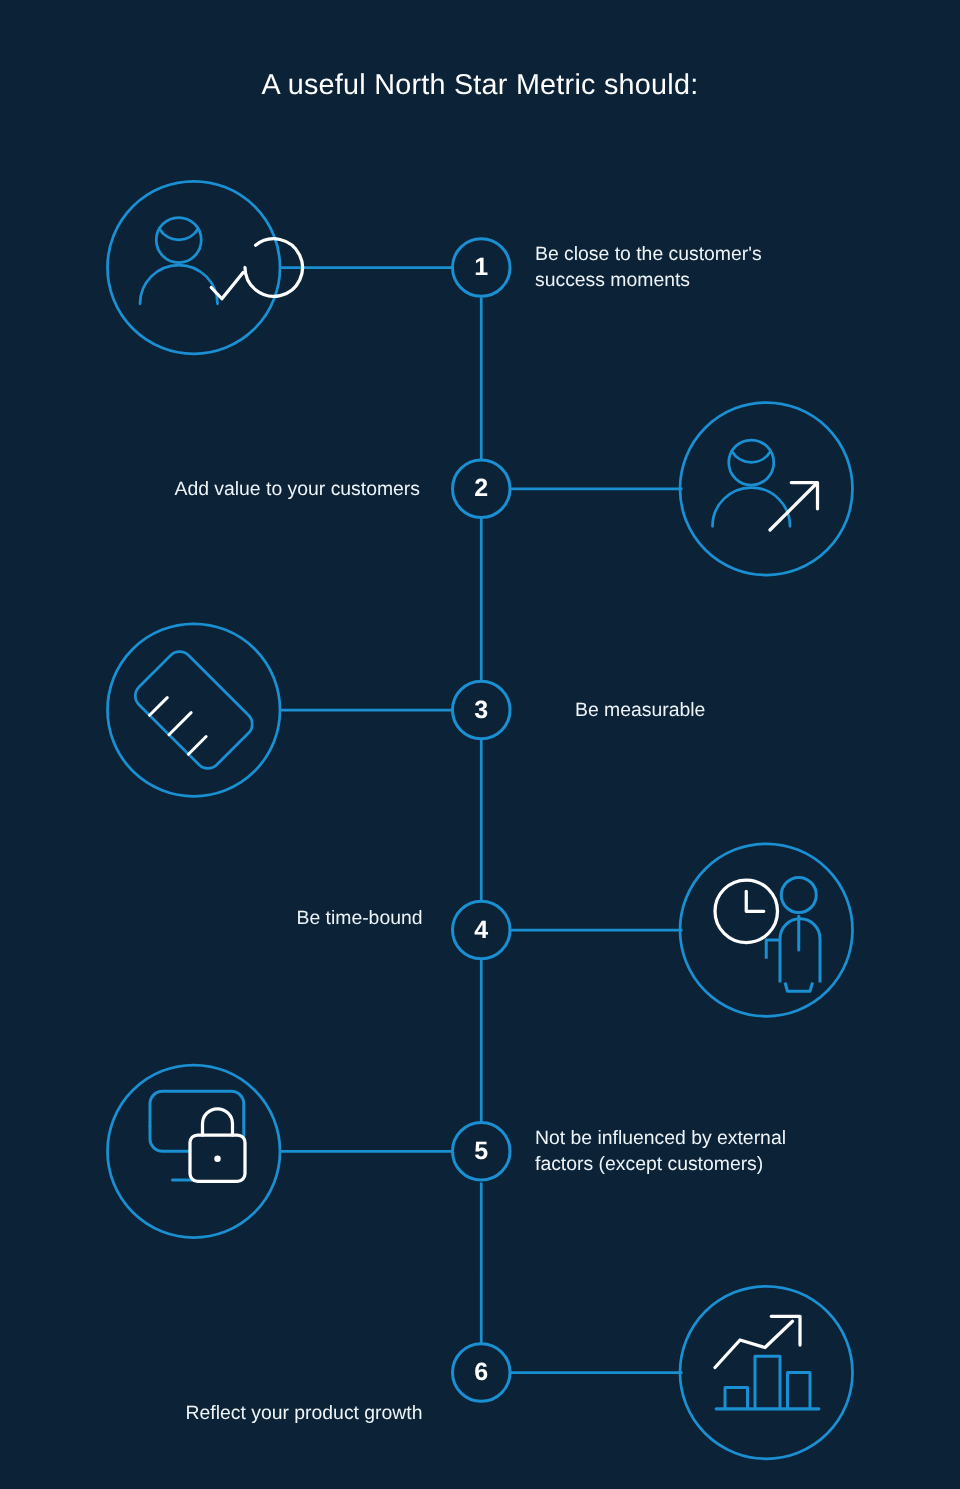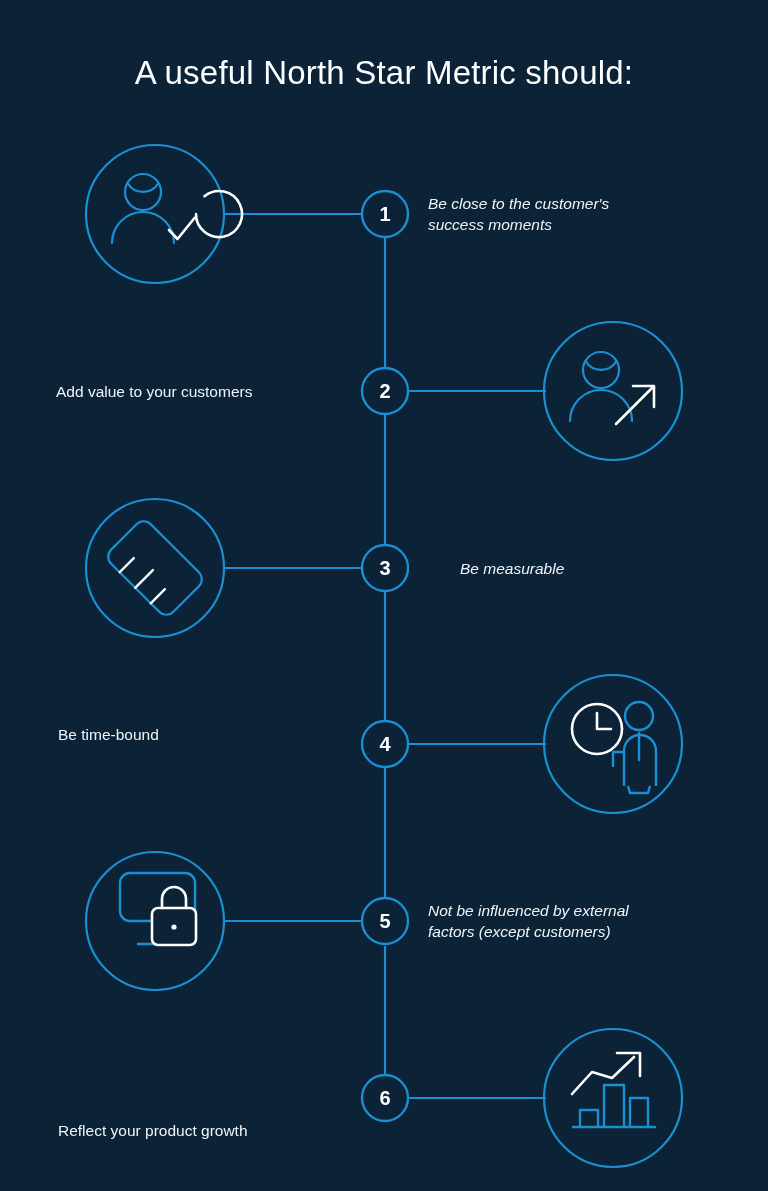--- a/index.html
+++ b/index.html
@@ -20,42 +20,42 @@
     inset: 0;
     width: 768px;
     height: 1191px;
   }
   .title {
     position: absolute;
     top: 54px;
     left: 0;
     width: 768px;
     text-align: center;
-    font-size: 33px;
+    font-size: 23px;
     font-weight: 400;
     letter-spacing: 0.2px;
     color: #ffffff;
   }
   .svg-layer {
     position: absolute;
     top: 0;
     left: 0;
   }
   .step-label {
     position: absolute;
     font-size: 15.5px;
     line-height: 21px;
     color: #eef4f8;
     white-space: pre-line;
   }
   .step-label.right {
     text-align: left;
-    font-style: italic;
   }
   .step-label.left {
+    text-align: right;
   }
   .badge-num {
     position: absolute;
     width: 46px;
     text-align: center;
     font-size: 20px;
     font-weight: 700;
     color: #ffffff;
   }
 </style>

